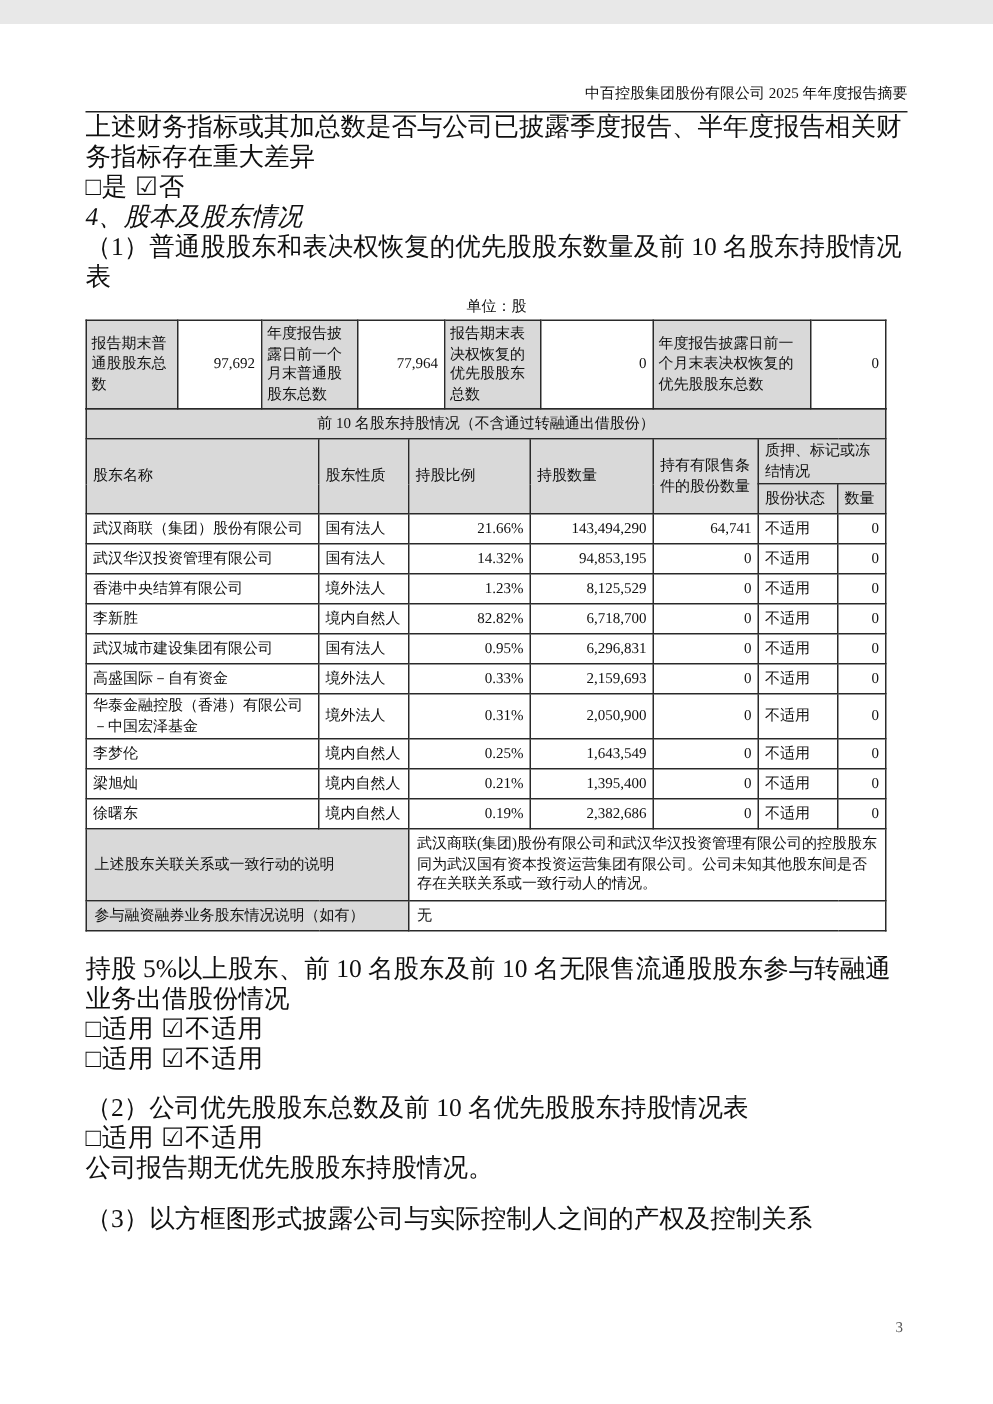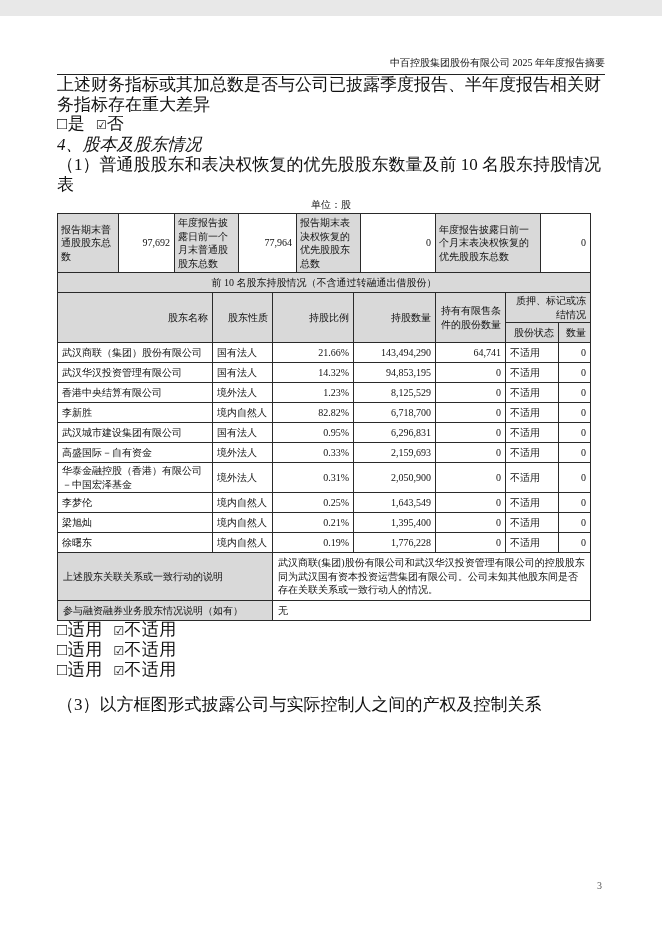--- a/index.html
+++ b/index.html
@@ -10,34 +10,34 @@
   }
   .content{position:absolute;left:57px;top:0;width:548px;}
   .doc-header{
     padding-top:40px;text-align:right;font-size:10px;line-height:13px;
     border-bottom:1px solid #222;padding-bottom:5px;color:#111;
   }
   p.body{margin:0;font-size:17px;line-height:20px;color:#101010;}
   .first{margin-top:21px;}
   .h4{margin-top:13px;font-style:italic;}
   .chk{letter-spacing:0.5px;}
-  .chk-glyphs{font-family:Liberation Mono, monospace;font-size:12.5px;}
+  .chk-glyphs{font-family:Liberation Serif, serif;font-size:12.5px;}
   .unit{font-size:10px;line-height:13px;text-align:center;margin:3px 0 2px;color:#111;}
   table.tbl{
     border-collapse:collapse;table-layout:fixed;width:533px;
     font-size:10px;color:#101010;
   }
   table.tbl td{
     border:1px solid #2a2a2a;padding:1px 4px;vertical-align:middle;
     line-height:13.5px;overflow:hidden;
   }
   .gray{background:#d9d9d9;}
   .tl{text-align:left;}
   .tr{text-align:right;}
-  .tc{text-align:right;}
+  .tc{text-align:left;}
   table.summary td{height:50px;}
   table.summary td.lbl{padding:2px 3px;}
   table.main{margin-top:-1px;}
   tr.banner td{height:17px;text-align:center;}
   tr.hrow1 td{height:25px;}
   tr.hrow2 td{height:17px;}
   tr.drow td{height:17px;}
   tr.nrow td{padding:3px 5px;}
   .pagenum{position:absolute;top:864px;right:60px;font-size:10px;color:#555;}
 </style>
@@ -188,41 +188,44 @@
         <td class="tr">0.21%</td>
         <td class="tr">1,395,400</td>
         <td class="tr">0</td>
         <td class="tl">不适用</td>
         <td class="tr">0</td>
       </tr>
       <tr class="drow">
         <td class="tl">徐曙东</td>
         <td class="tl">境内自然人</td>
         <td class="tr">0.19%</td>
-        <td class="tr">1,776,228</td>
+        <td class="tr">2,382,686</td>
         <td class="tr">0</td>
         <td class="tl">不适用</td>
         <td class="tr">0</td>
       </tr>
 
       <tr class="nrow">
         <td class="gray tl" colspan="2">上述股东关联关系或一致行动的说明</td>
         <td class="tl" colspan="5">武汉商联(集团)股份有限公司和武汉华汉投资管理有限公司的控股股东同为武汉国有资本投资运营集团有限公司。公司未知其他股东间是否存在关联关系或一致行动人的情况。</td>
       </tr>
       <tr class="nrow">
         <td class="gray tl" colspan="2">参与融资融券业务股东情况说明（如有）</td>
         <td class="tl" colspan="5">无</td>
       </tr>
     </tbody>
       </table>
 
+    <p class="body" style="margin-top:15px">持股 5%以上股东、前 10 名股东及前 10 名无限售流通股股东参与转融通业务出借股份情况</p>
     <p class="body chk chk-glyphs">□适用 ☑不适用</p>
 
     <p class="body chk chk-glyphs">□适用 ☑不适用</p>
 
+    <p class="body" style="margin-top:13px">（2）公司优先股股东总数及前 10 名优先股股东持股情况表</p>
     <p class="body chk chk-glyphs">□适用 ☑不适用</p>
+    <p class="body">公司报告期无优先股股东持股情况。</p>
 
     <p class="body" style="margin-top:14px">（3）以方框图形式披露公司与实际控制人之间的产权及控制关系</p>
 
   </div>
 
   <div class="pagenum">3</div>
 </div>
 
 </body></html>

